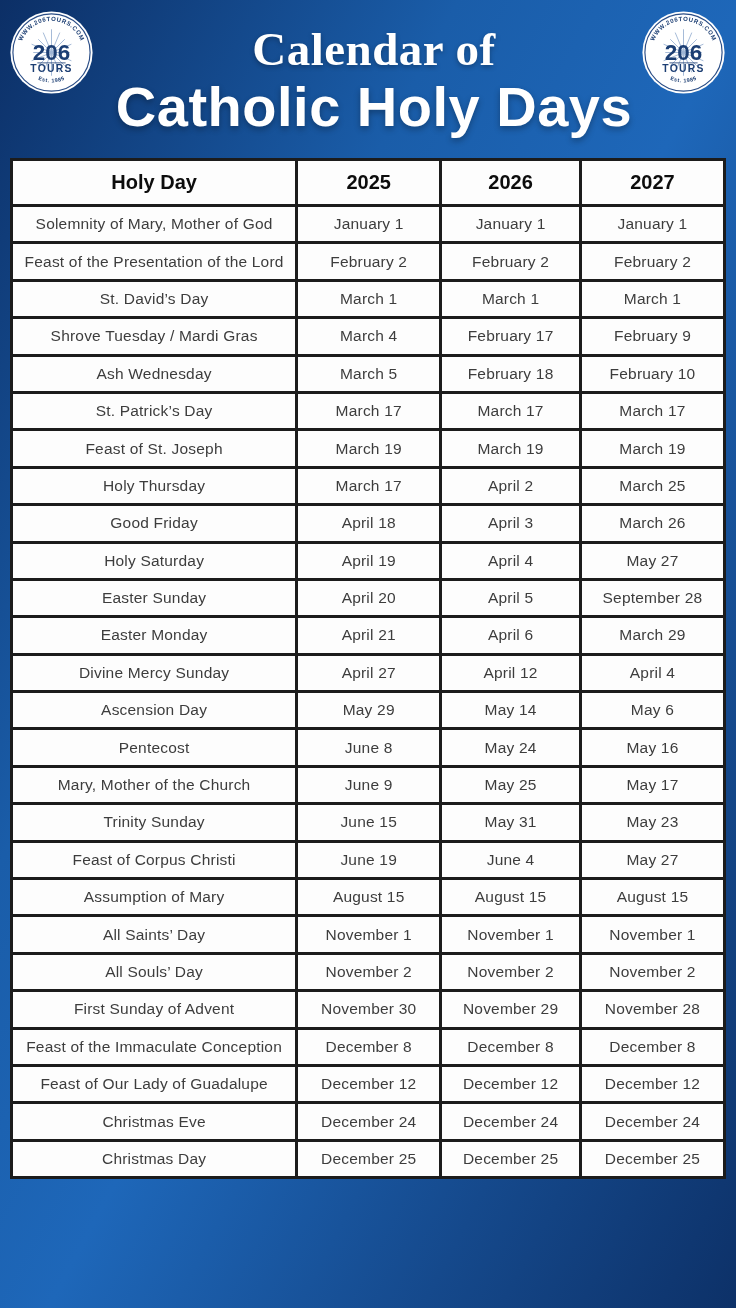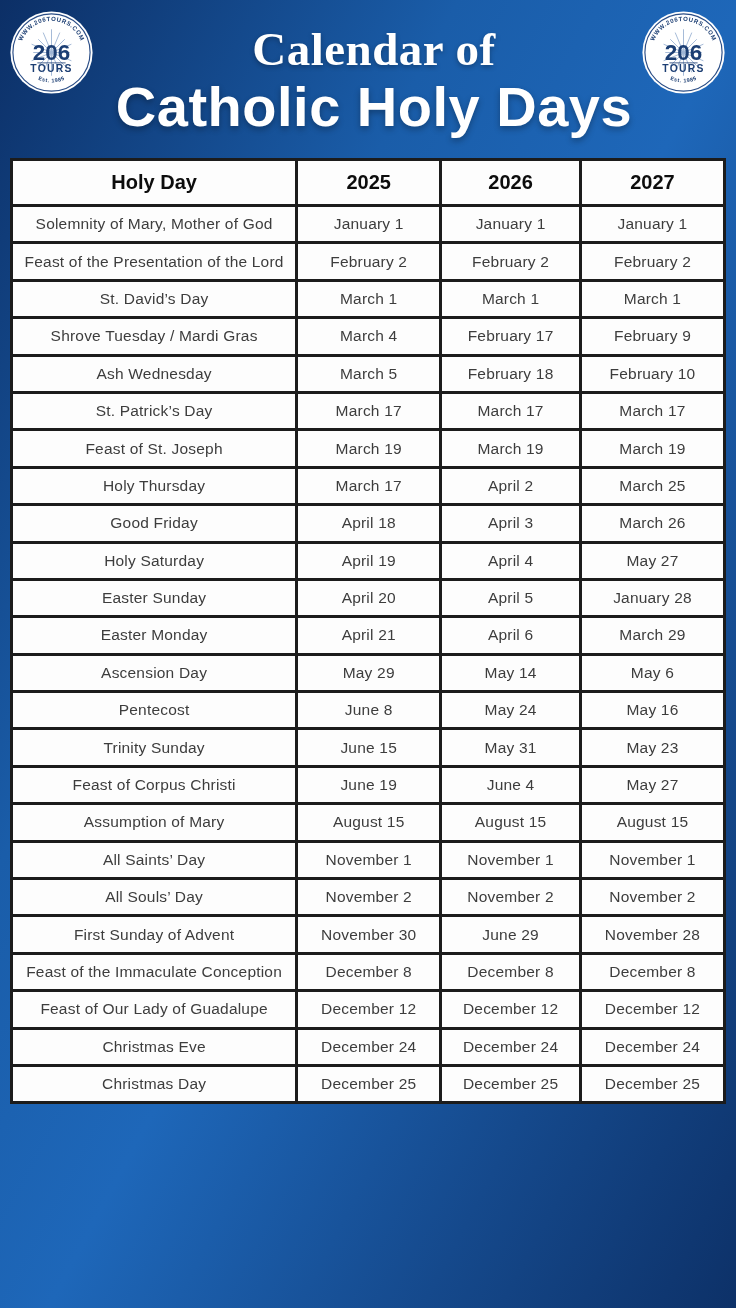--- a/index.html
+++ b/index.html
@@ -219,41 +219,53 @@
         <tr>
           <td>Holy Saturday</td>
           <td>April 19</td>
           <td>April 4</td>
           <td>May 27</td>
         </tr>
         <tr>
           <td>Easter Sunday</td>
           <td>April 20</td>
           <td>April 5</td>
-          <td>January 28</td>
+          <td>September 28</td>
         </tr>
         <tr>
           <td>Easter Monday</td>
           <td>April 21</td>
           <td>April 6</td>
           <td>March 29</td>
         </tr>
         <tr>
+          <td>Divine Mercy Sunday</td>
+          <td>April 27</td>
+          <td>April 12</td>
+          <td>April 4</td>
+        </tr>
+        <tr>
           <td>Ascension Day</td>
           <td>May 29</td>
           <td>May 14</td>
           <td>May 6</td>
         </tr>
         <tr>
           <td>Pentecost</td>
           <td>June 8</td>
           <td>May 24</td>
           <td>May 16</td>
         </tr>
         <tr>
+          <td>Mary, Mother of the Church</td>
+          <td>June 9</td>
+          <td>May 25</td>
+          <td>May 17</td>
+        </tr>
+        <tr>
           <td>Trinity Sunday</td>
           <td>June 15</td>
           <td>May 31</td>
           <td>May 23</td>
         </tr>
         <tr>
           <td>Feast of Corpus Christi</td>
           <td>June 19</td>
           <td>June 4</td>
           <td>May 27</td>
@@ -272,21 +284,21 @@
         </tr>
         <tr>
           <td>All Souls’ Day</td>
           <td>November 2</td>
           <td>November 2</td>
           <td>November 2</td>
         </tr>
         <tr>
           <td>First Sunday of Advent</td>
           <td>November 30</td>
-          <td>June 29</td>
+          <td>November 29</td>
           <td>November 28</td>
         </tr>
         <tr>
           <td>Feast of the Immaculate Conception</td>
           <td>December 8</td>
           <td>December 8</td>
           <td>December 8</td>
         </tr>
         <tr>
           <td>Feast of Our Lady of Guadalupe</td>

